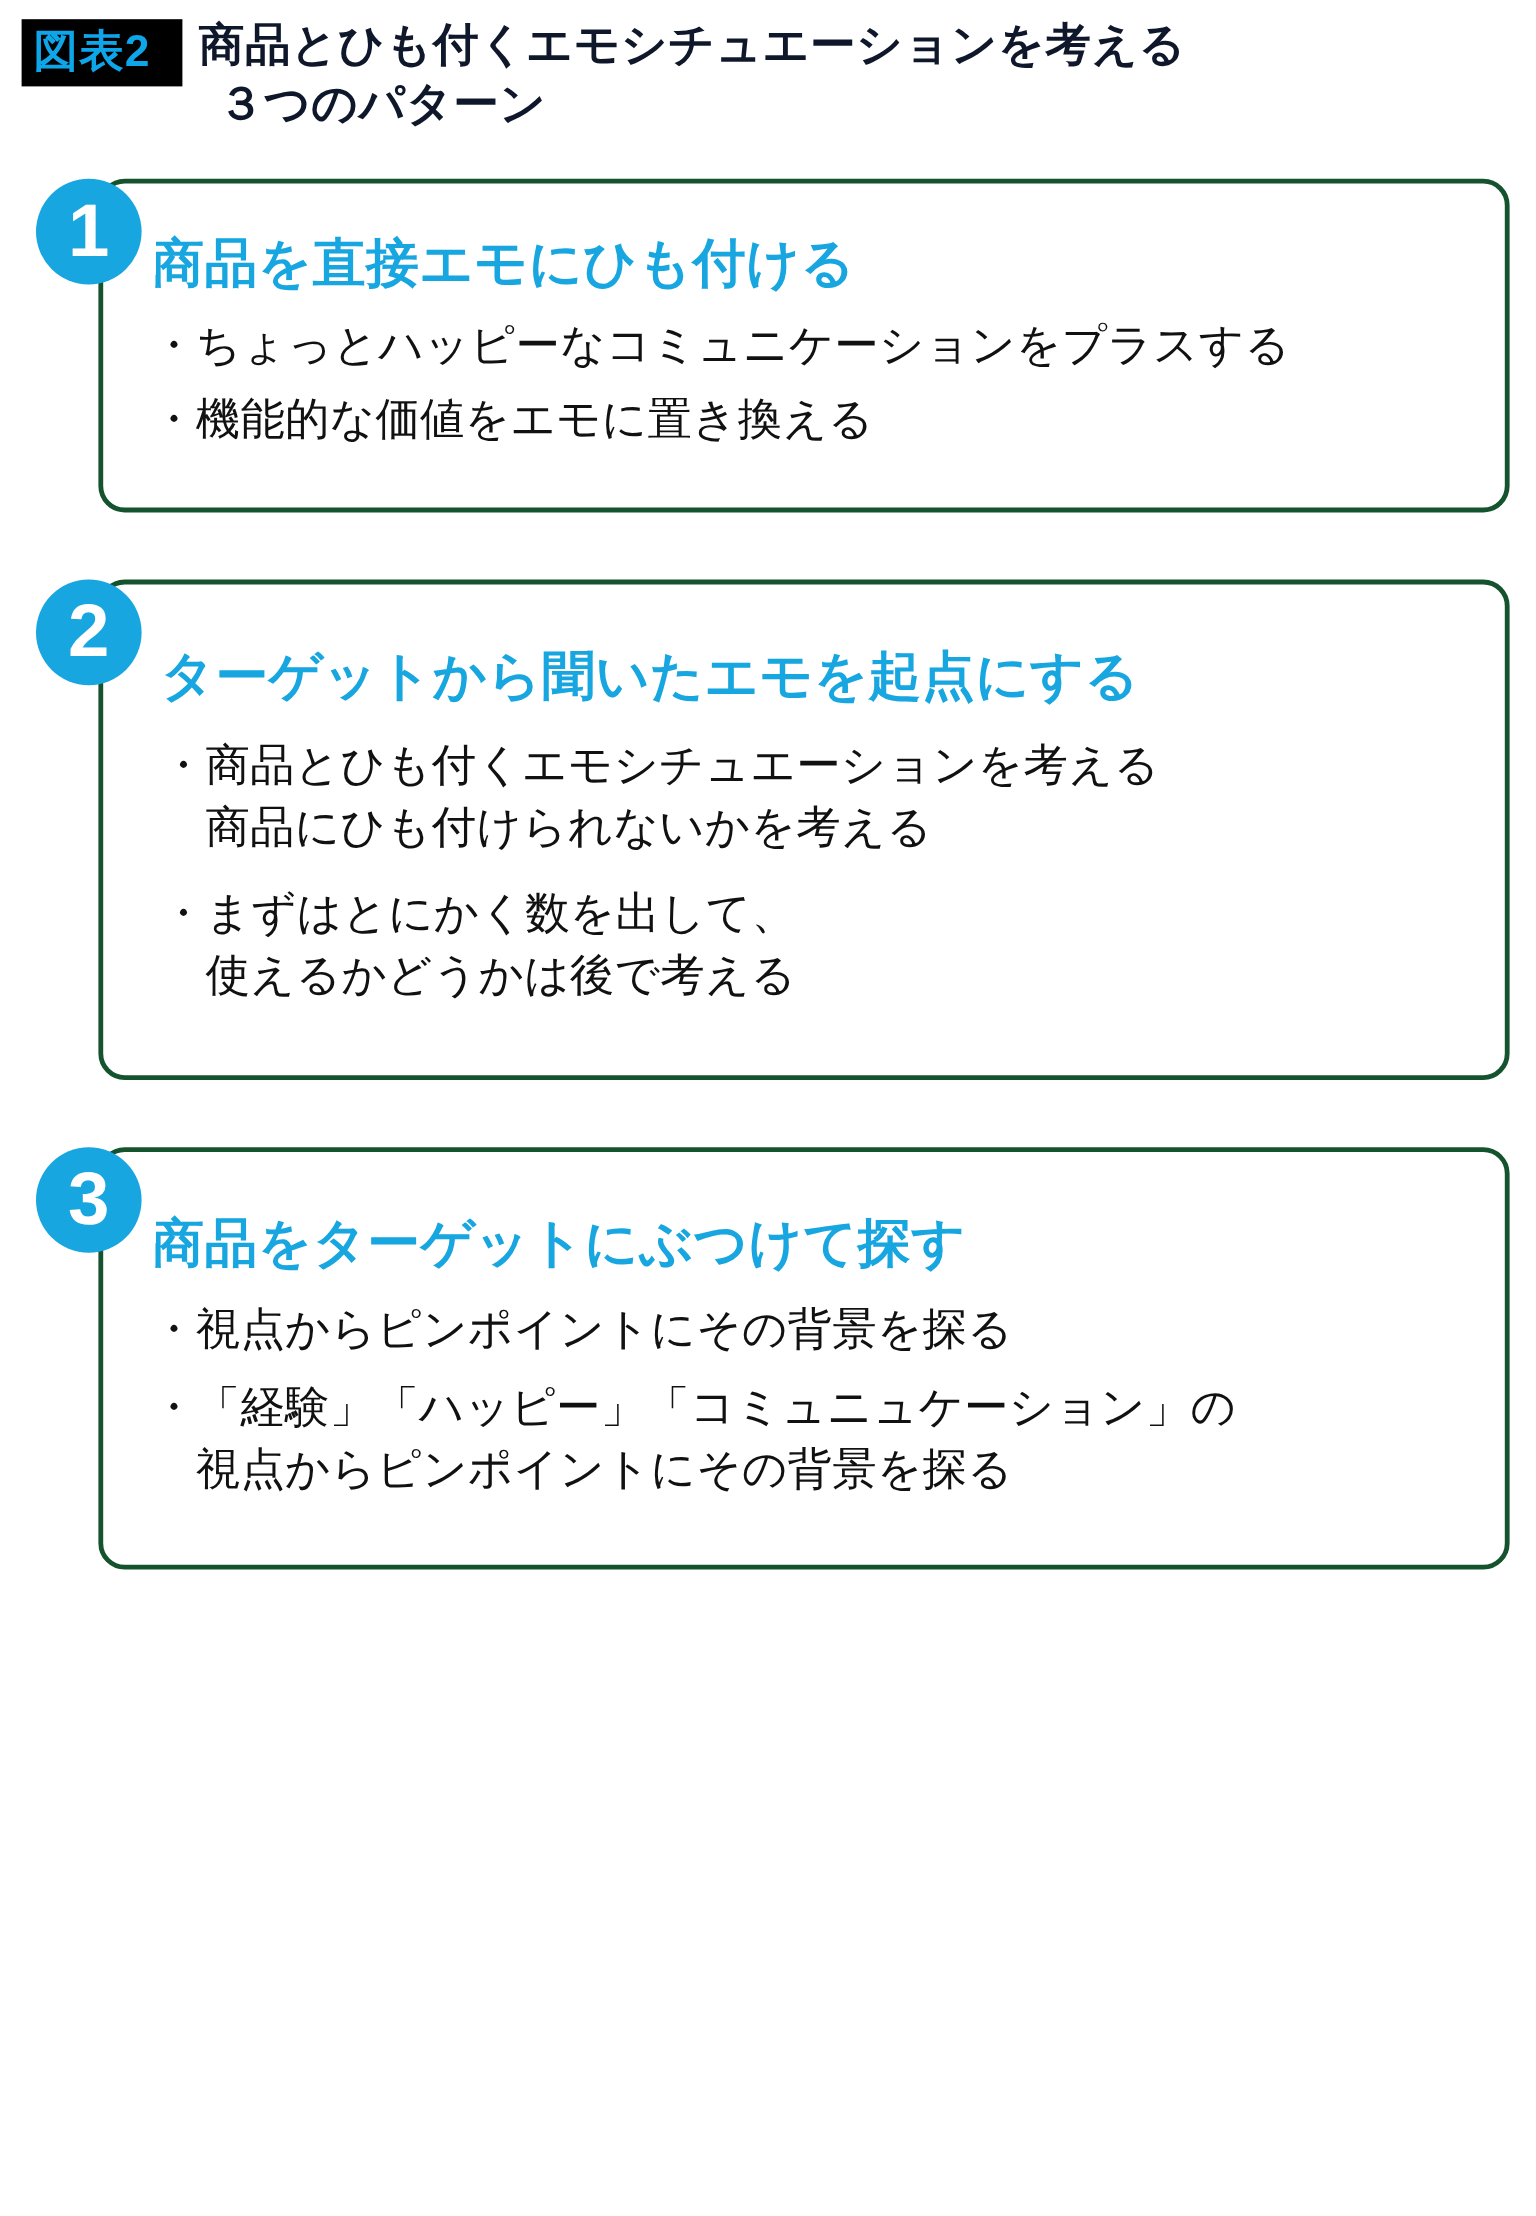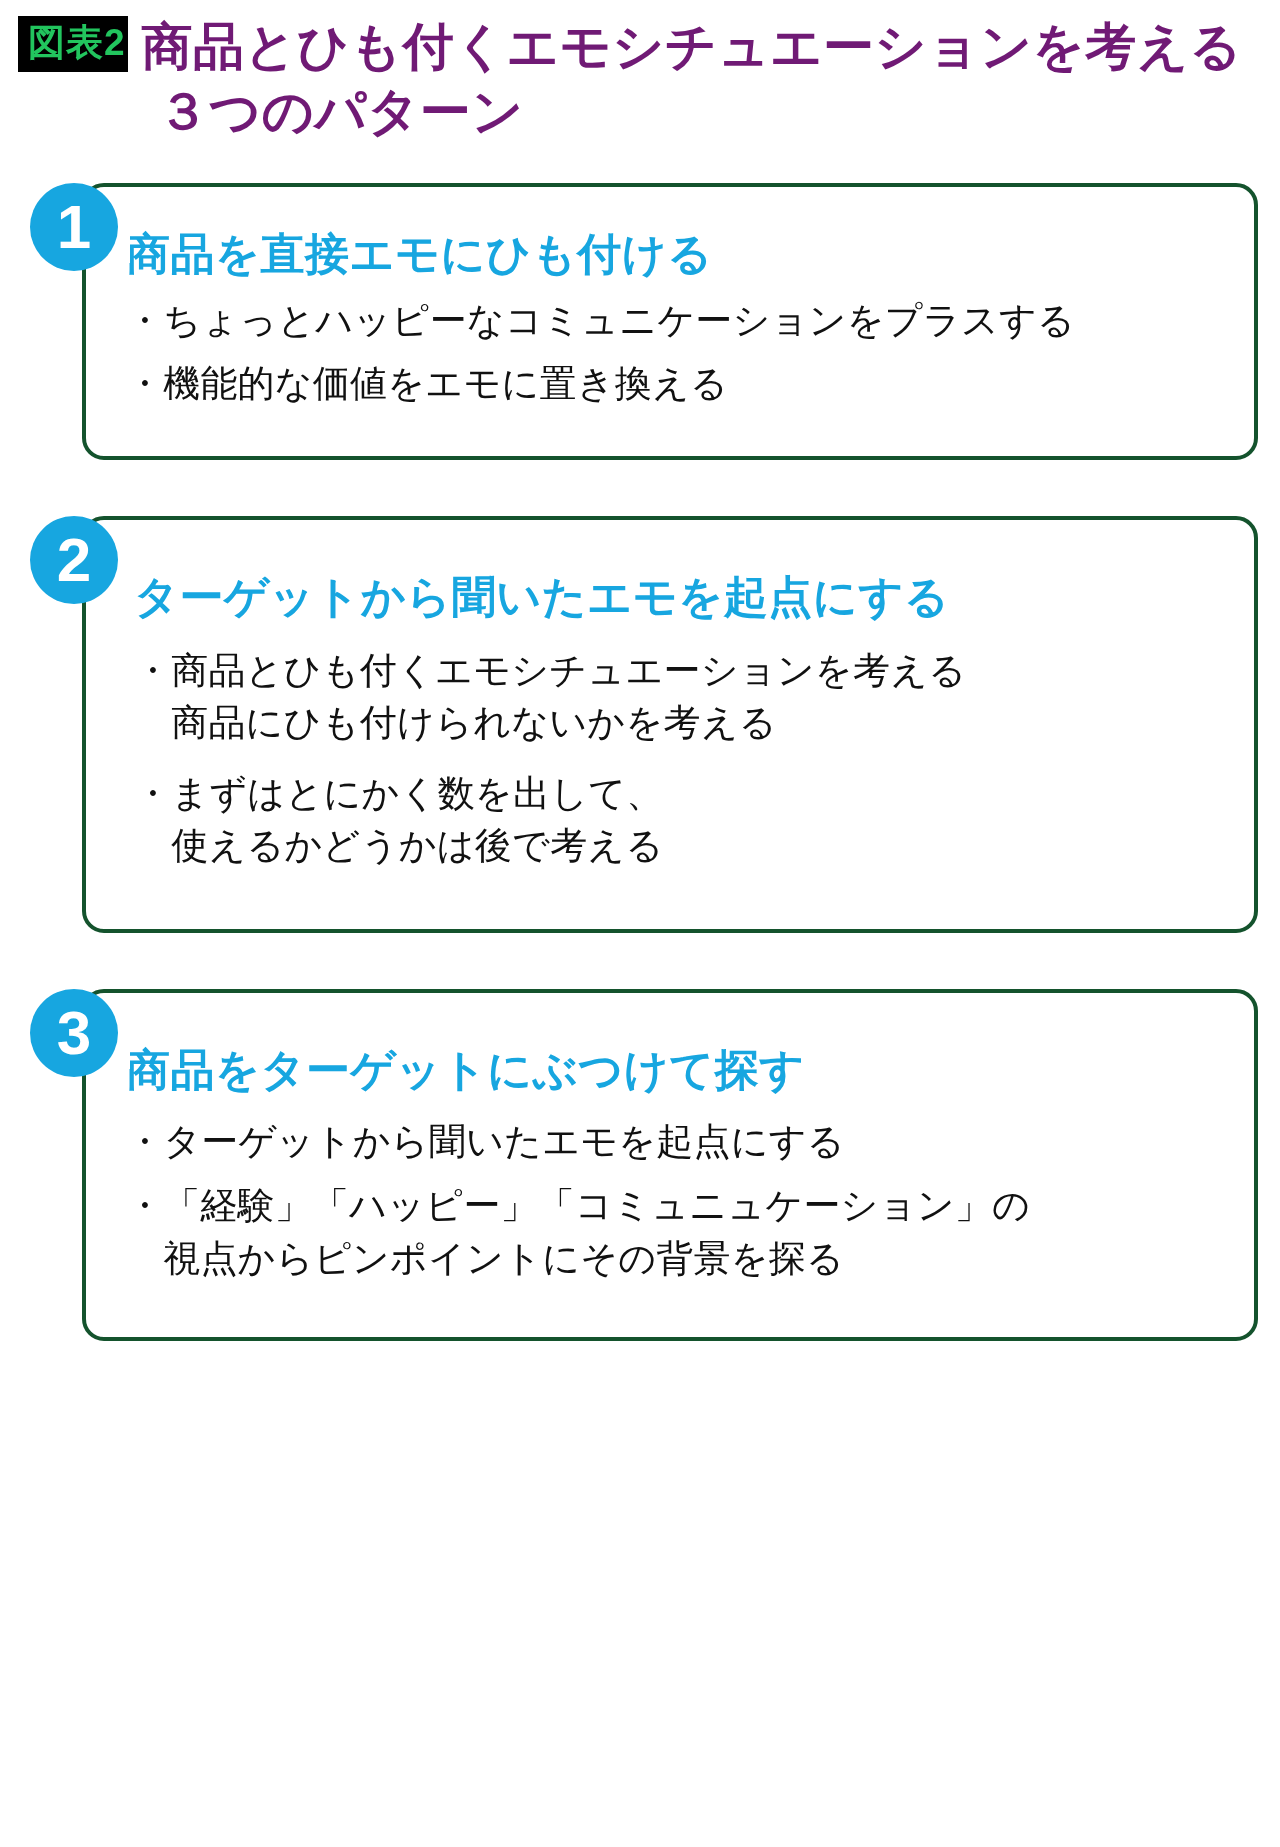--- a/index.html
+++ b/index.html
@@ -26,37 +26,37 @@
 
   
   .header {
     display: flex;
     align-items: flex-start;
     padding: 14px 30px 0 18px;
   }
   .fig-tag {
     display: inline-block;
     background: #000000;
-    color: #22c55e;
+    color: #0ea5e9;
     font-weight: bold;
     font-size: 37px;
     line-height: 1;
-    padding: 8px 2px 11px 10px;
+    padding: 8px 26px 11px 10px;
     letter-spacing: 1px;
     white-space: nowrap;
     flex: 0 0 auto;
     margin-top: 2px;
   }
   .title-block {
     margin-left: 14px;
-    font-size: 51px;
+    font-size: 38px;
     font-weight: bold;
     line-height: 1.28;
     letter-spacing: 0.5px;
-    color: #701a75;
+    color: #0f172a;
   }
   .title-line2 {
     padding-left: 16px;
   }
 
   
   .blocks {
     margin-top: 38px;
   }
   .block {
@@ -184,21 +184,21 @@
       </div>
     </div>
 
     <div class="block block-3">
       <div class="badge-mask"></div>
       <div class="badge">3</div>
       <div class="card">
         <div class="card-inner">
           <div class="card-title">商品をターゲットにぶつけて探す</div>
           <ul class="bullets">
-            <li>・ターゲットから聞いたエモを起点にする</li>
+            <li>・視点からピンポイントにその背景を探る</li>
             <li>・「経験」「ハッピー」「コミュニュケーション」の
 　視点からピンポイントにその背景を探る</li>
           </ul>
         </div>
       </div>
     </div>
 
   </div>
 </div>
 

